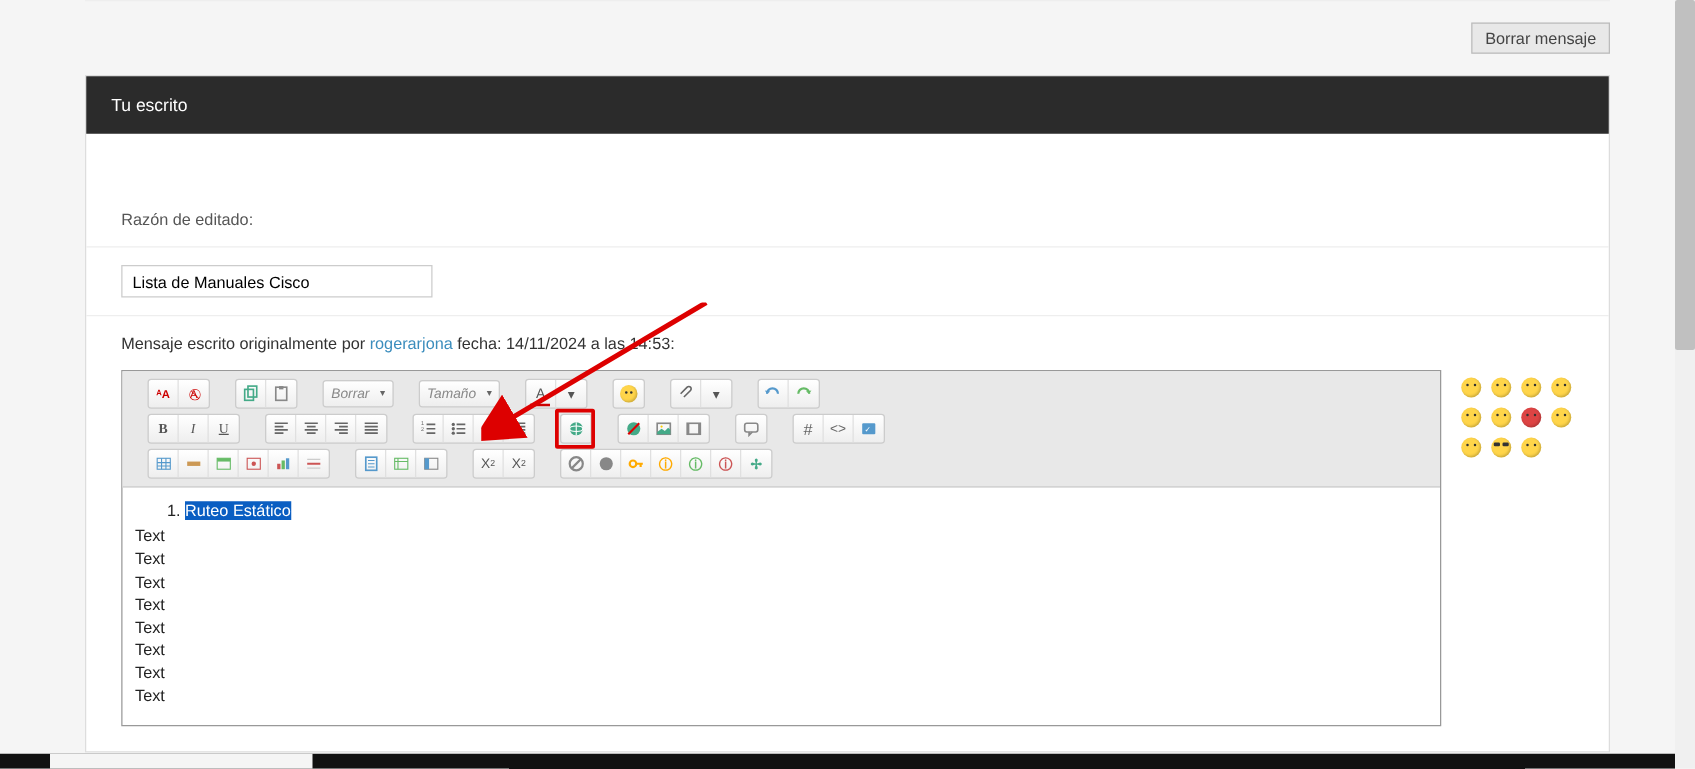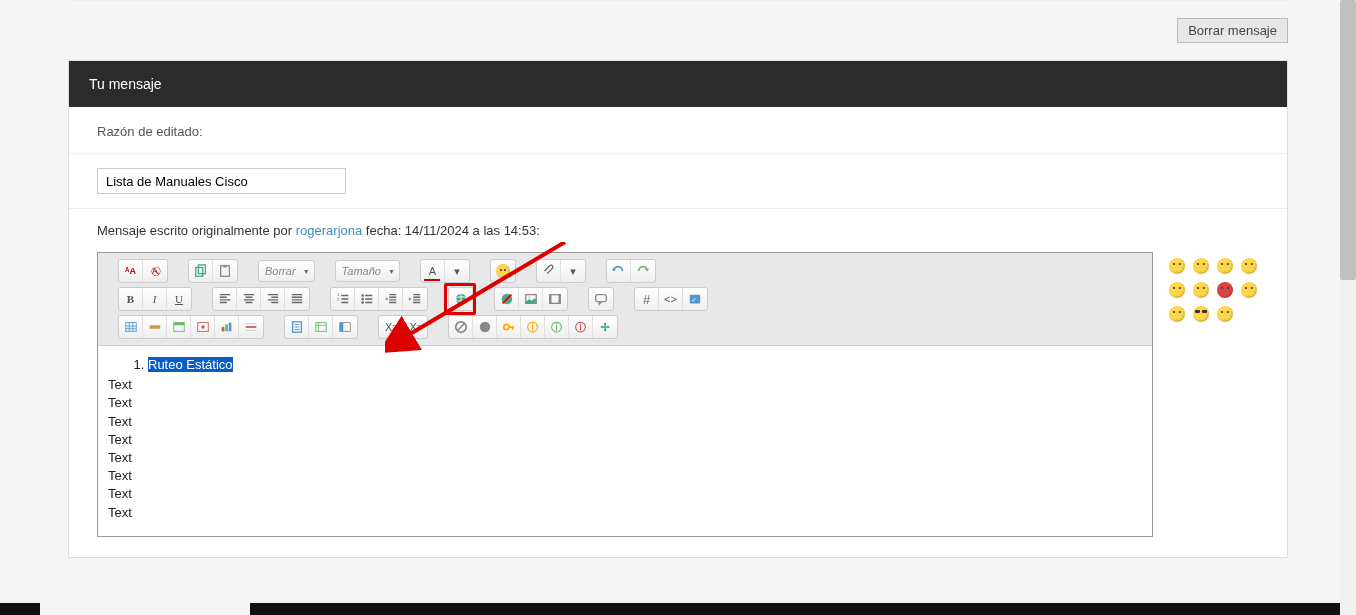--- a/index.html
+++ b/index.html
@@ -5,21 +5,21 @@
 * { box-sizing: border-box; margin: 0; padding: 0; }
 body { font-family: Arial, sans-serif; font-size: 13px; background: #f5f5f5; color: #333; }
 .page { width: 1356px; height: 615px; position: relative; overflow: hidden; }
 .content-wrap { padding: 0 68px; }
 .top-bar { height: 50px; display: flex; align-items: center; justify-content: flex-end; padding-top: 10px; border-top: 1px solid #eee; }
 .btn-delete { background: #e8e8e8; border: 1px solid #bbb; padding: 4px 10px; font-size: 13px; cursor: pointer; color: #444; }
 .panel { background: #fff; border: 1px solid #ddd; margin-top: 10px; }
 .panel-header { background: #2b2b2b; color: #fff; padding: 15px 20px; font-size: 14px; font-weight: normal; }
 .form-section { padding: 14px 28px; border-bottom: 1px solid #eee; display: flex; align-items: flex-start; gap: 20px; }
 .form-section.nb { border-bottom: none; }
-.form-label { width: 190px; color: #555; padding-top: 3px; font-size: 13px; }
+.form-label { width: 190px; color: #555; padding-top: 3px; font-size: 13px; margin-top: 44px; }
 .form-input { width: 249px; border: 1px solid #ccc; padding: 5px 8px; font-size: 13px; height: 26px; }
 .form-hint { color: #999; font-size: 11px; margin-top: 6px; }
 .link { color: #3b8dbd; text-decoration: none; }
 .editor-wrap { padding: 0 28px 20px; display: flex; gap: 16px; align-items: flex-start; }
 .editor-box { flex: 1; border: 1px solid #999; background: #fff; }
 .toolbar { background: #e8e8e8; border-bottom: 1px solid #ccc; padding: 4px; }
 .tool-row { display: flex; align-items: center; gap: 20px; flex-wrap: wrap; padding: 2px 16px; }
 .tool-group { display: flex; border: 1px solid #ccc; background: linear-gradient(#fff, #eee); border-radius: 3px; }
 .tool-btn { width: 24px; height: 22px; display: flex; align-items: center; justify-content: center; cursor: pointer; border-right: 1px solid #e0e0e0; font-size: 11px; color: #555; position: relative; }
 .tool-btn:last-child { border-right: none; }
@@ -52,21 +52,21 @@
 </head>
 <body>
 
 <div class="page">
   <div class="content-wrap">
     <div class="top-bar">
       <button class="btn-delete">Borrar mensaje</button>
     </div>
 
     <div class="panel">
-      <div class="panel-header">Tu mensaje</div>
+      <div class="panel-header">Tu escrito</div>
 
       <div class="form-section">
         <div class="form-label">Razón de editado:</div>
       </div>
 
       <div class="form-section">
         <input class="form-input" type="text" value="Lista de Manuales Cisco" style="">
       </div>
 
       <div class="form-section nb">

